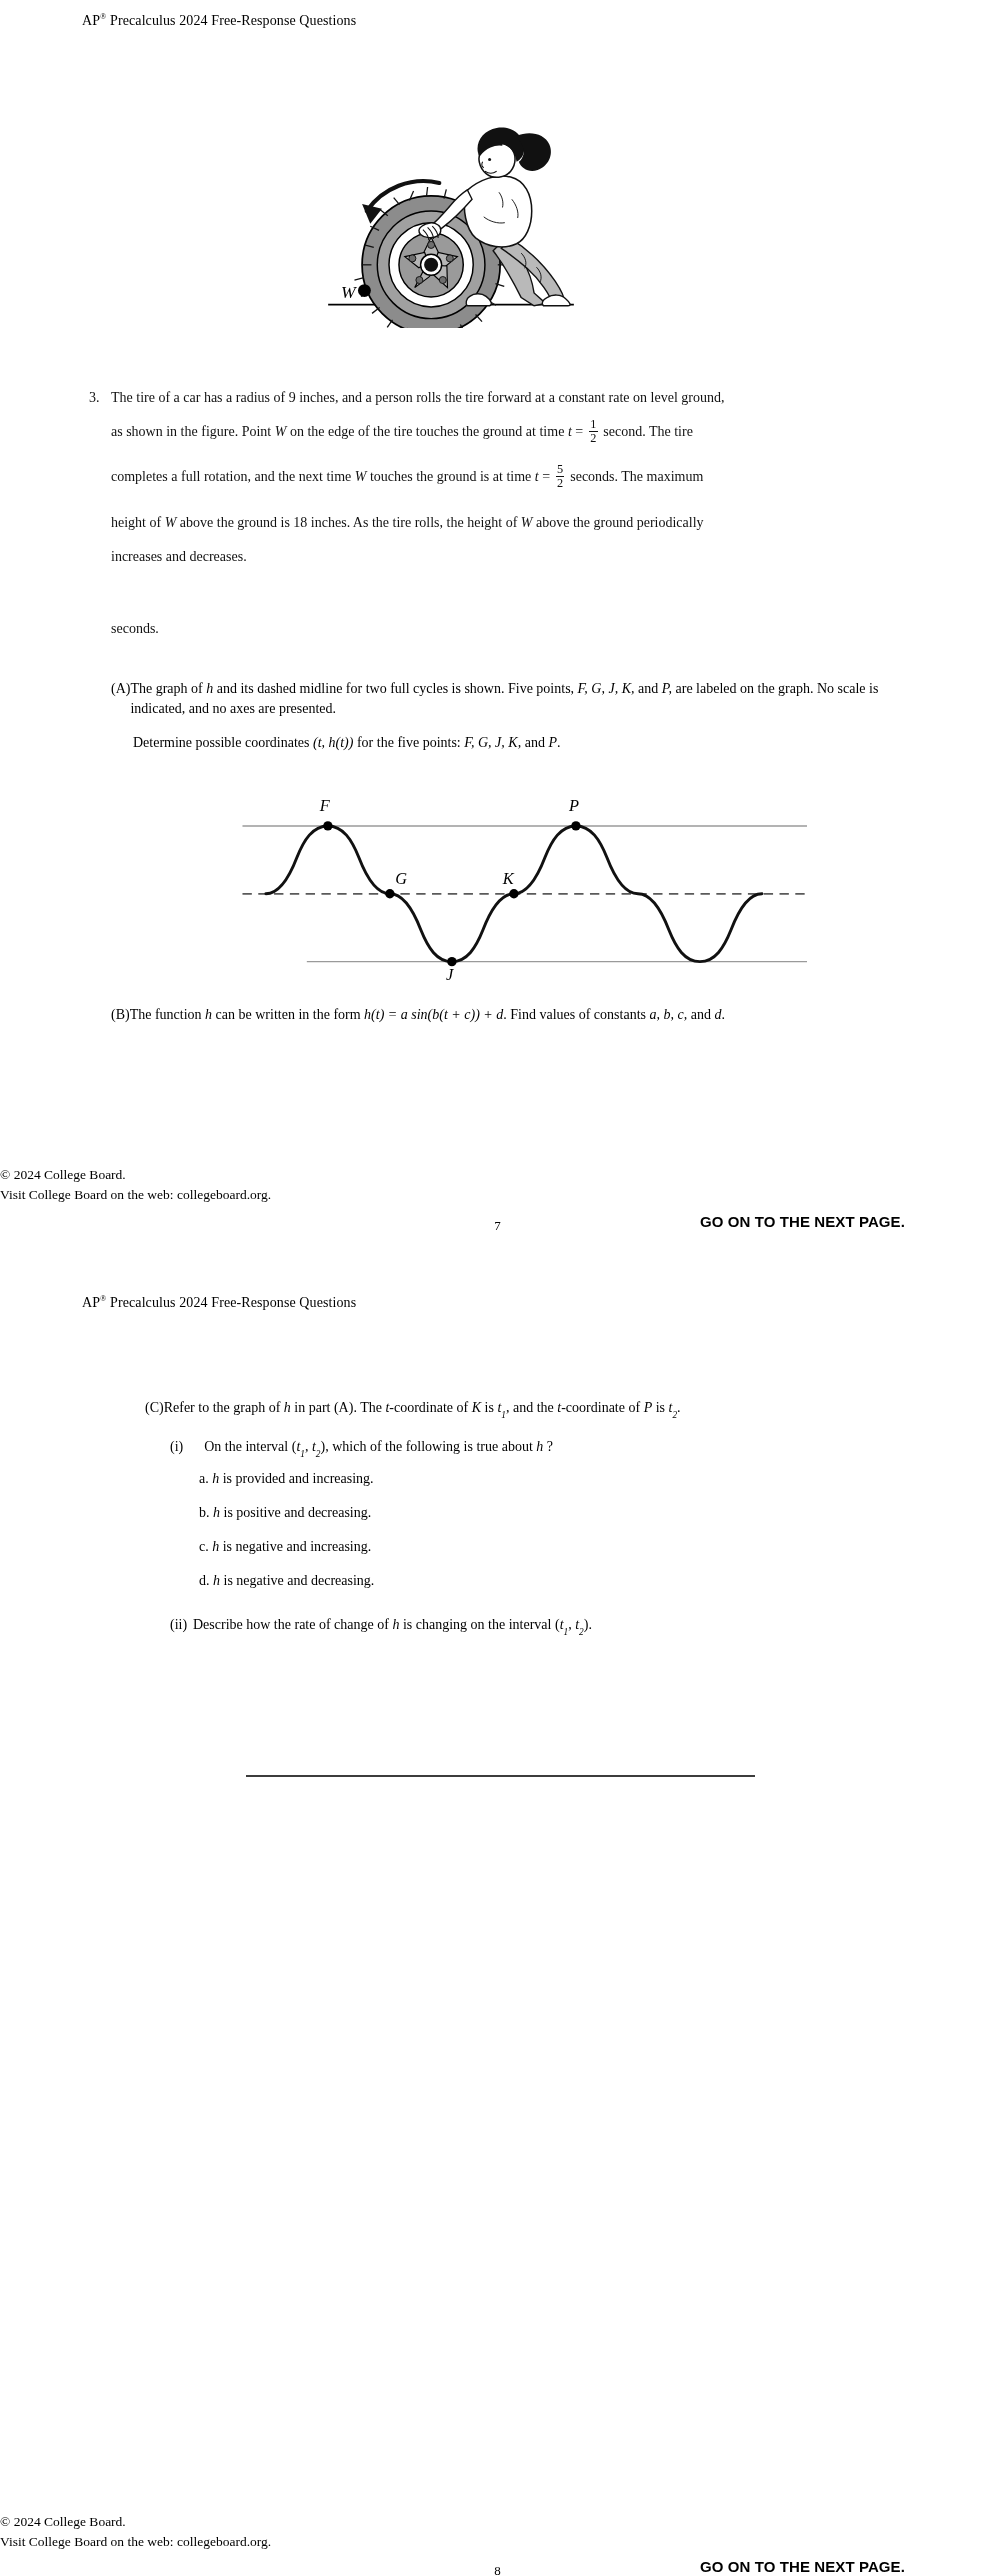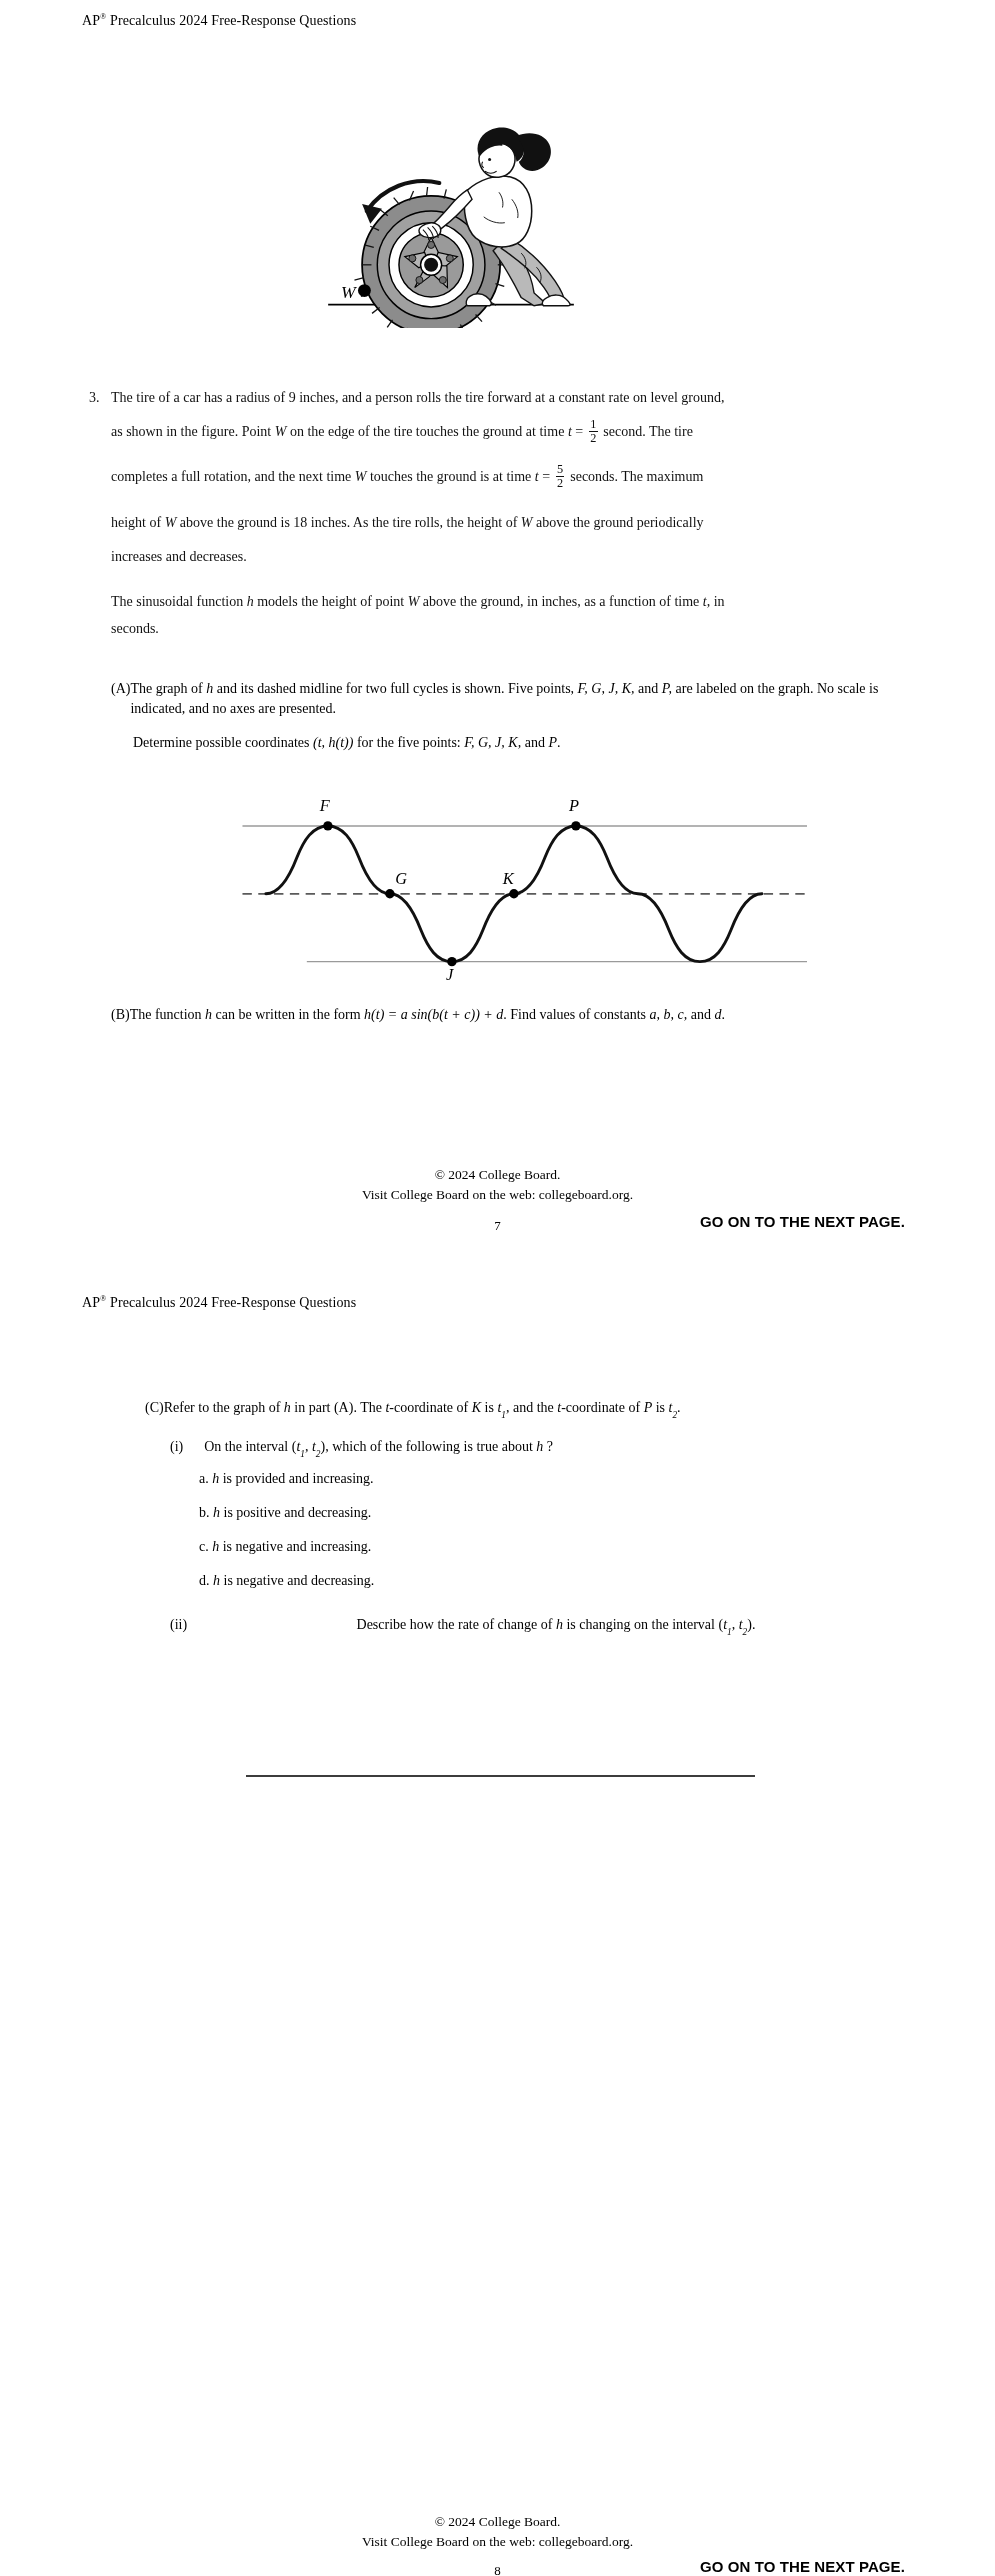--- a/index.html
+++ b/index.html
@@ -93,21 +93,21 @@
     left: 222px;
     top: 779px;
     width: 585px;
     height: 205px;
   }
   
   .footer {
     position: absolute;
     left: 0;
     right: 0;
-    text-align: center;
+    text-align: left;
     font-size: 13.5px;
     line-height: 20px;
   }
   .pagenum {
     position: absolute;
     left: 0;
     right: 0;
     text-align: center;
     font-size: 13px;
   }
@@ -279,23 +279,20 @@
   </div>
 
   <div class="para" style="left:111px; top:506px; width:808px;">
     <span>height of </span><span class="it">W</span><span> above the ground is 18 inches. As the tire rolls, the height of </span><span class="it">W</span><span> above the ground periodically</span>
   </div>
 
   <div class="para" style="left:111px; top:540px; width:808px;">
     <span>increases and decreases.</span>
   </div>
 
-  <div class="para" style="left:111px; top:585px; width:808px;">
-    <span>The sinusoidal function </span><span class="it">h</span><span> models the height of point </span><span class="it">W</span><span> above the ground, in inches, as a function of time </span><span class="it">t</span><span>, in</span>
-  </div>
 
   <div class="para" style="left:111px; top:612px; width:808px;">
     <span>seconds.</span>
   </div>
 
   <div class="part" style="left:111px; top:679px; width:802px;">
     <span class="lbl">(A)</span>
     <span class="txt">
       <span>The graph of </span><span class="it">h</span><span> and its dashed midline for two full cycles is shown. Five points, </span><span class="it">F, G, J, K,</span><span> and </span><span class="it">P,</span><span> are</span>
       <span>labeled on the graph. No scale is indicated, and no axes are presented.</span>
@@ -396,21 +393,21 @@
   </div>
   <div class="choice" style="left:199px; top:251px;">
     <span>c.</span>&nbsp;<span class="it">h</span><span> is negative and increasing.</span>
   </div>
   <div class="choice" style="left:199px; top:285px;">
     <span>d.</span>&nbsp;<span class="it">h</span><span> is negative and decreasing.</span>
   </div>
 
   <div class="part" style="left:170px; top:327px; width:749px;font-family:Liberation Serif, serif;">
     <span class="lbl">(ii)</span>
-    <span class="txt" style="padding-left:5.9px;text-align:center;">
+    <span class="txt" style="padding-left:5.9px;">
       <span>Describe how the rate of change of </span><span class="it">h</span><span> is changing on the interval </span><span>(</span><span class="it">t</span><span class="sub it">1</span><span>, </span><span class="it">t</span><span class="sub it">2</span><span>)</span><span>.</span>
     </span>
   </div>
 
   <div class="rule" style="left:246px; top:487px; width:509px;"></div>
 
   <div class="footer" style="top:1224px;">
     <div>© 2024 College Board.</div>
     <div>Visit College Board on the web: collegeboard.org.</div>
   </div>

